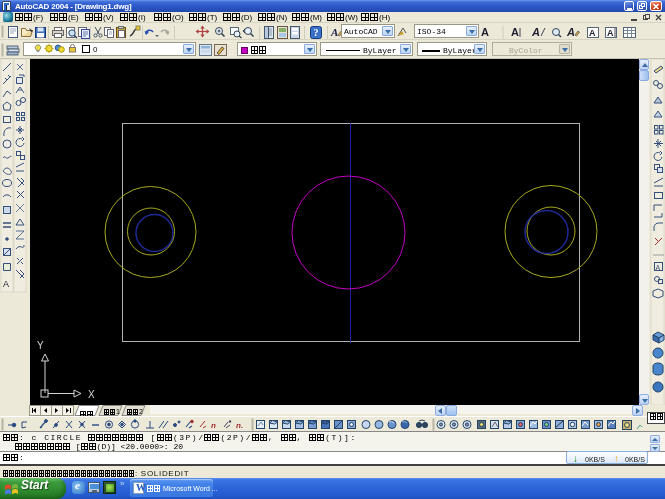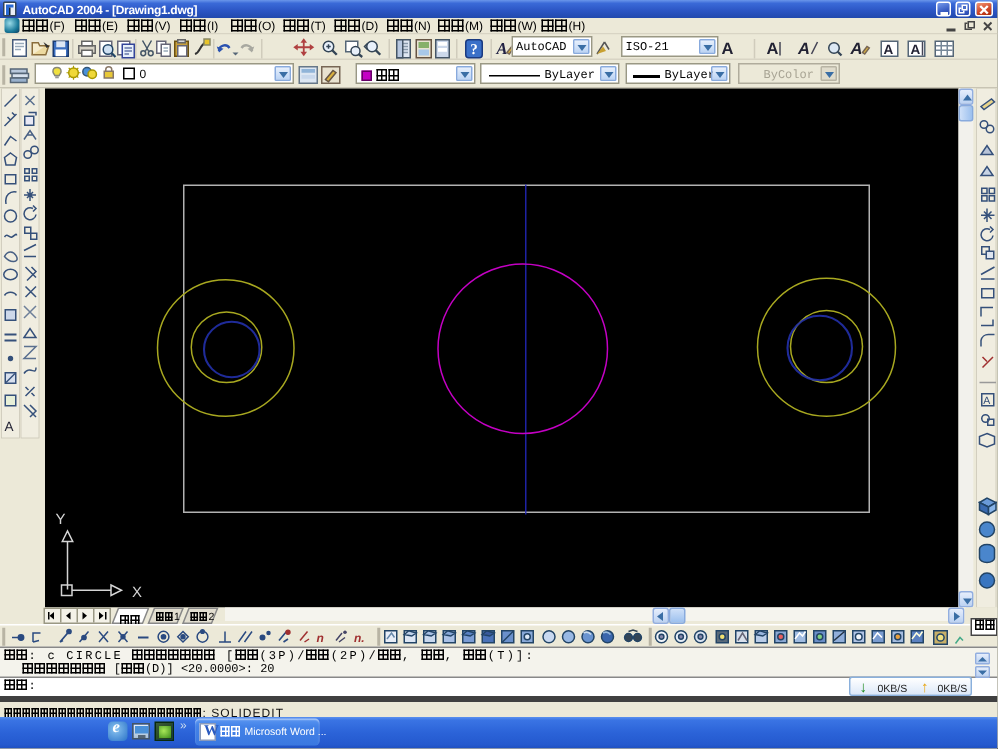--- a/index.html
+++ b/index.html
@@ -168,21 +168,21 @@
 
 <path d="M398 13l5-8M403 5l3 5" stroke="#555" fill="none"></path>
           <path d="M398 13l6-2-2-3z" fill="#c8a030"></path>
 </g>
 </svg>
 <div class="combo" style="left:341px;top:1px;width:54px">
         <span style="position:absolute;left:2px;top:2px;font-size:8px;font-family:'Liberation Mono',monospace">AutoCAD</span>
         <span class="cArr"></span>
       </div>
 <div class="combo" style="left:414px;top:1px;width:65px">
-        <span style="position:absolute;left:2px;top:2px;font-size:8px;font-family:'Liberation Mono',monospace">ISO-21</span>
+        <span style="position:absolute;left:2px;top:2px;font-size:8px;font-family:'Liberation Mono',monospace">ISO-34</span>
         <span class="cArr"></span>
       </div>
 <svg width="190" height="17" style="position:absolute;left:475px;top:0">
 <g fill="#223" font-family="Liberation Sans" font-size="11" font-weight="bold">
 <text x="6" y="13">A</text>
 <path d="M28 3v13" stroke="#d0ccbc"></path>
 <text x="36" y="13">A</text>
           <path d="M45 5v9" stroke="#445"></path>
 <text x="57" y="13" font-style="italic">A</text>
           <path d="M66 13l4-8" stroke="#445" fill="none"></path>
@@ -237,21 +237,21 @@
 <div class="combo" style="left:320px;top:2px;width:93px">
  <div class="abs" style="left:5px;top:7px;width:34px;height:1px;background:#000"></div>
  <span style="position:absolute;left:42px;top:3px;font-size:8px;font-family:'Liberation Mono',monospace">ByLayer</span>
  <span class="cArr" style="top:1px"></span>
 </div>
 <div class="combo" style="left:417px;top:2px;width:70px">
  <div class="abs" style="left:4px;top:7px;width:18px;height:2px;background:#000"></div>
  <span style="position:absolute;left:25px;top:3px;font-size:8px;font-family:'Liberation Mono',monospace">ByLayer</span>
  <span class="cArr" style="top:1px"></span>
 </div>
-<div class="combo" style="left:492px;top:2px;width:68px;background:#ece9d8;border-color:#b0ac9c">
+<div class="combo" style="left:492px;top:2px;width:80px;background:#ece9d8;border-color:#b0ac9c">
  <span style="position:absolute;left:16px;top:3px;font-size:8px;color:#a8a494;font-family:'Liberation Mono',monospace">ByColor</span>
  <span class="cArr" style="top:1px;background:#e0dccc;border-color:#b8b4a4"></span>
 </div>
 </div>
 <div id="main" class="abs" style="left:0;top:59px;width:665px;height:346px;background:#ece9d8">
 
  <svg width="30" height="346" style="position:absolute;left:0;top:0">
   <rect x="0" y="0" width="30" height="346" fill="#ece9d8"></rect>
   <rect x="1" y="0" width="12" height="233" fill="#f0ede0" stroke="#c9c5b5" stroke-width="0.5"></rect>
   <rect x="14" y="0" width="12" height="233" fill="#f0ede0" stroke="#c9c5b5" stroke-width="0.5"></rect>
@@ -502,33 +502,42 @@
  <div class="abs" style="left:650px;top:3px;width:10px;height:8px;background:linear-gradient(180deg,#e6eefc,#bcd2f2);border:1px solid #92aee0;border-radius:1px">
         <div class="abs" style="left:1px;top:2px;border-left:3px solid transparent;border-right:3px solid transparent;border-bottom:3px solid #3a6ea5"></div>
       </div>
  <div class="abs" style="left:650px;top:12px;width:10px;height:8px;background:linear-gradient(180deg,#e6eefc,#bcd2f2);border:1px solid #92aee0;border-radius:1px">
         <div class="abs" style="left:1px;top:2px;border-left:3px solid transparent;border-right:3px solid transparent;border-top:3px solid #3a6ea5"></div>
       </div>
 </div>
 <div id="cmdin" class="abs" style="left:0;top:452px;width:665px;height:12px;background:#fff;font-family:'Liberation Mono',monospace">
  <div class="abs" style="left:3px;top:1px;font-size:8px"><i class="zs z"></i><i class="zs z"></i>:</div>
 </div>
-<div id="status" class="abs" style="left:0;top:464px;width:665px;height:14px;background:#ece9d8;border-top:4px solid #404040">
+<div id="status" class="abs" style="left:0;top:464px;width:665px;height:14px;background:#ece9d8;border-top:2px solid #404040">
  <div class="abs" style="left:3px;top:3px;font-size:8px;white-space:nowrap;color:#111;letter-spacing:0.7px"><i class="zt z"></i><i class="zt z"></i><i class="zt z"></i><i class="zt z"></i><i class="zt z"></i><i class="zt z"></i><i class="zt z"></i><i class="zt z"></i><i class="zt z"></i><i class="zt z"></i><i class="zt z"></i><i class="zt z"></i><i class="zt z"></i><i class="zt z"></i><i class="zt z"></i><i class="zt z"></i><i class="zt z"></i><i class="zt z"></i><i class="zt z"></i><i class="zt z"></i><i class="zt z"></i><i class="zt z"></i>:  SOLIDEDIT</div>
 </div>
 <div id="netov" class="abs" style="left:566px;top:451px;width:82px;height:13px;background:linear-gradient(180deg,#ffffff,#dce8f8);border:1px solid #8ab0dc;border-radius:2px;z-index:50">
  <span class="abs" style="left:6px;top:2px;color:#1a8a1a;font-size:10px;line-height:9px;font-weight:bold">↓</span>
  <span class="abs" style="left:18px;top:3px;font-size:7px;color:#222">0KB/S</span>
  <span class="abs" style="left:47px;top:2px;color:#e8a818;font-size:10px;line-height:9px;font-weight:bold">↑</span>
  <span class="abs" style="left:58px;top:3px;font-size:7px;color:#222">0KB/S</span>
 </div>
 <div id="fenge" class="abs" style="left:647px;top:412px;width:18px;height:12px;background:#fff;border:1px solid #444;z-index:40">
  <span class="abs" style="left:2px;top:0px;font-size:7px;line-height:7px"><i class="z" style="width:6px;height:7px;margin-right:1px"></i><i class="z" style="width:6px;height:7px"></i></span>
 </div>
 <div id="taskbar" class="abs" style="left:0;top:478px;width:665px;height:21px;background:linear-gradient(180deg,#5a90ee 0%,#3a74e4 10%,#2b63d8 50%,#2459ce 88%,#1e4fc0 100%)">
+ <div class="abs" style="left:0;top:0;width:66px;height:21px;background:linear-gradient(180deg,#6cc26c 0%,#3d9c3d 20%,#2e8a2e 60%,#257a25 100%);border-radius:0 9px 9px 0;box-shadow:inset -2px -2px 4px rgba(0,60,0,.4)">
+  <svg width="16" height="16" style="position:absolute;left:4px;top:3px">
+   <path d="M1 5c2-2 5-2 6 0v4c-1-2-4-2-6 0z" fill="#e04a2a"></path>
+   <path d="M8 4.5c2-2 5-2 6 0v4c-1-2-4-2-6 0z" fill="#7ab440"></path>
+   <path d="M1 10c2-2 5-2 6 0v4c-1-2-4-2-6 0z" fill="#4a7ae0"></path>
+   <path d="M8 9.5c2-2 5-2 6 0v4c-1-2-4-2-6 0z" fill="#e8c020"></path>
+  </svg>
+  <span class="abs" style="left:21px;top:3px;font-size:12px;font-weight:bold;font-style:italic;color:#fff;text-shadow:1px 1px 1px #1a4a1a">Start</span>
+ </div>
  <div class="abs" style="left:72px;top:3px;width:13px;height:13px;border-radius:3px;background:radial-gradient(circle at 40% 40%,#8ac4f0,#2a72c8)">
         <span class="abs" style="left:3px;top:0px;color:#fff;font-size:11px;font-family:'Liberation Serif',serif;font-weight:bold;font-style:italic">e</span>
       </div>
  <div class="abs" style="left:88px;top:4px;width:12px;height:11px;background:linear-gradient(180deg,#e8f0f8,#a8c0d8);border:1px solid #456">
         <div class="abs" style="left:1px;top:1px;width:9px;height:5px;background:#4a90d8"></div>
         <div class="abs" style="left:3px;top:7px;width:5px;height:2px;background:#567"></div>
       </div>
  <div class="abs" style="left:103px;top:3px;width:13px;height:13px;background:linear-gradient(135deg,#3a5a3a,#1a3a1a);border:1px solid #0a2a0a">
         <div class="abs" style="left:2px;top:2px;width:8px;height:8px;background:radial-gradient(circle at 40% 40%,#a8e858,#3a8a1a)"></div>
       </div>

